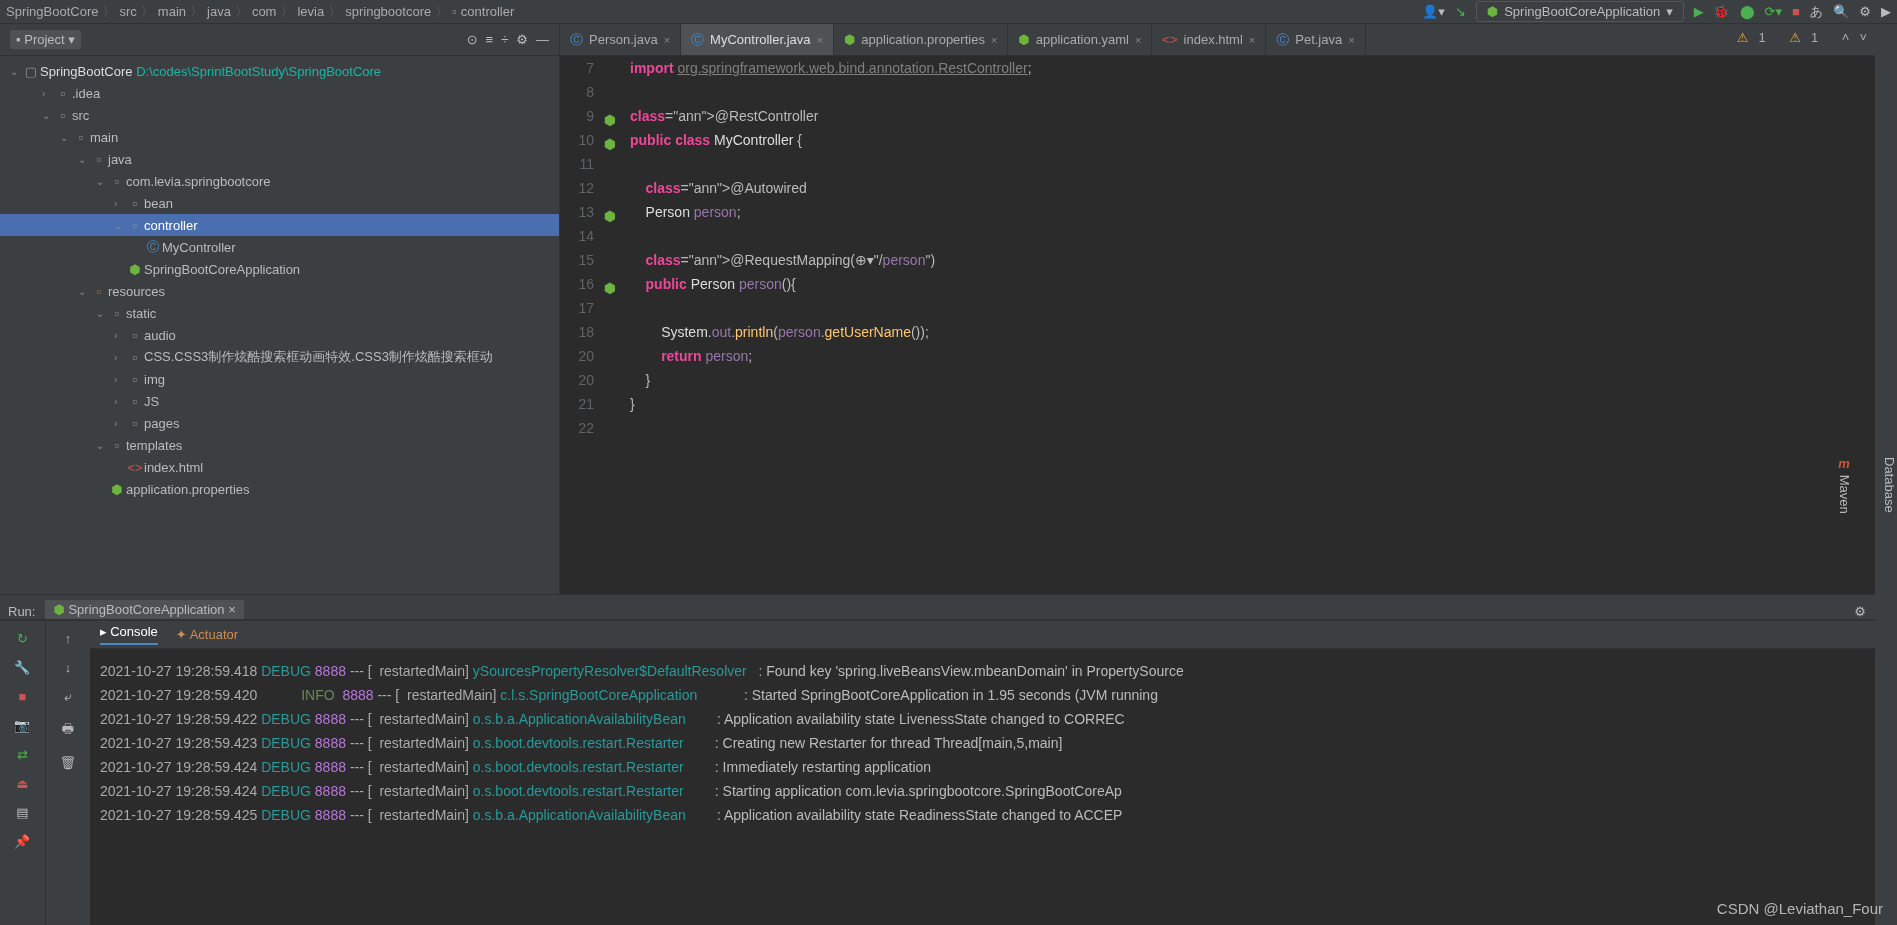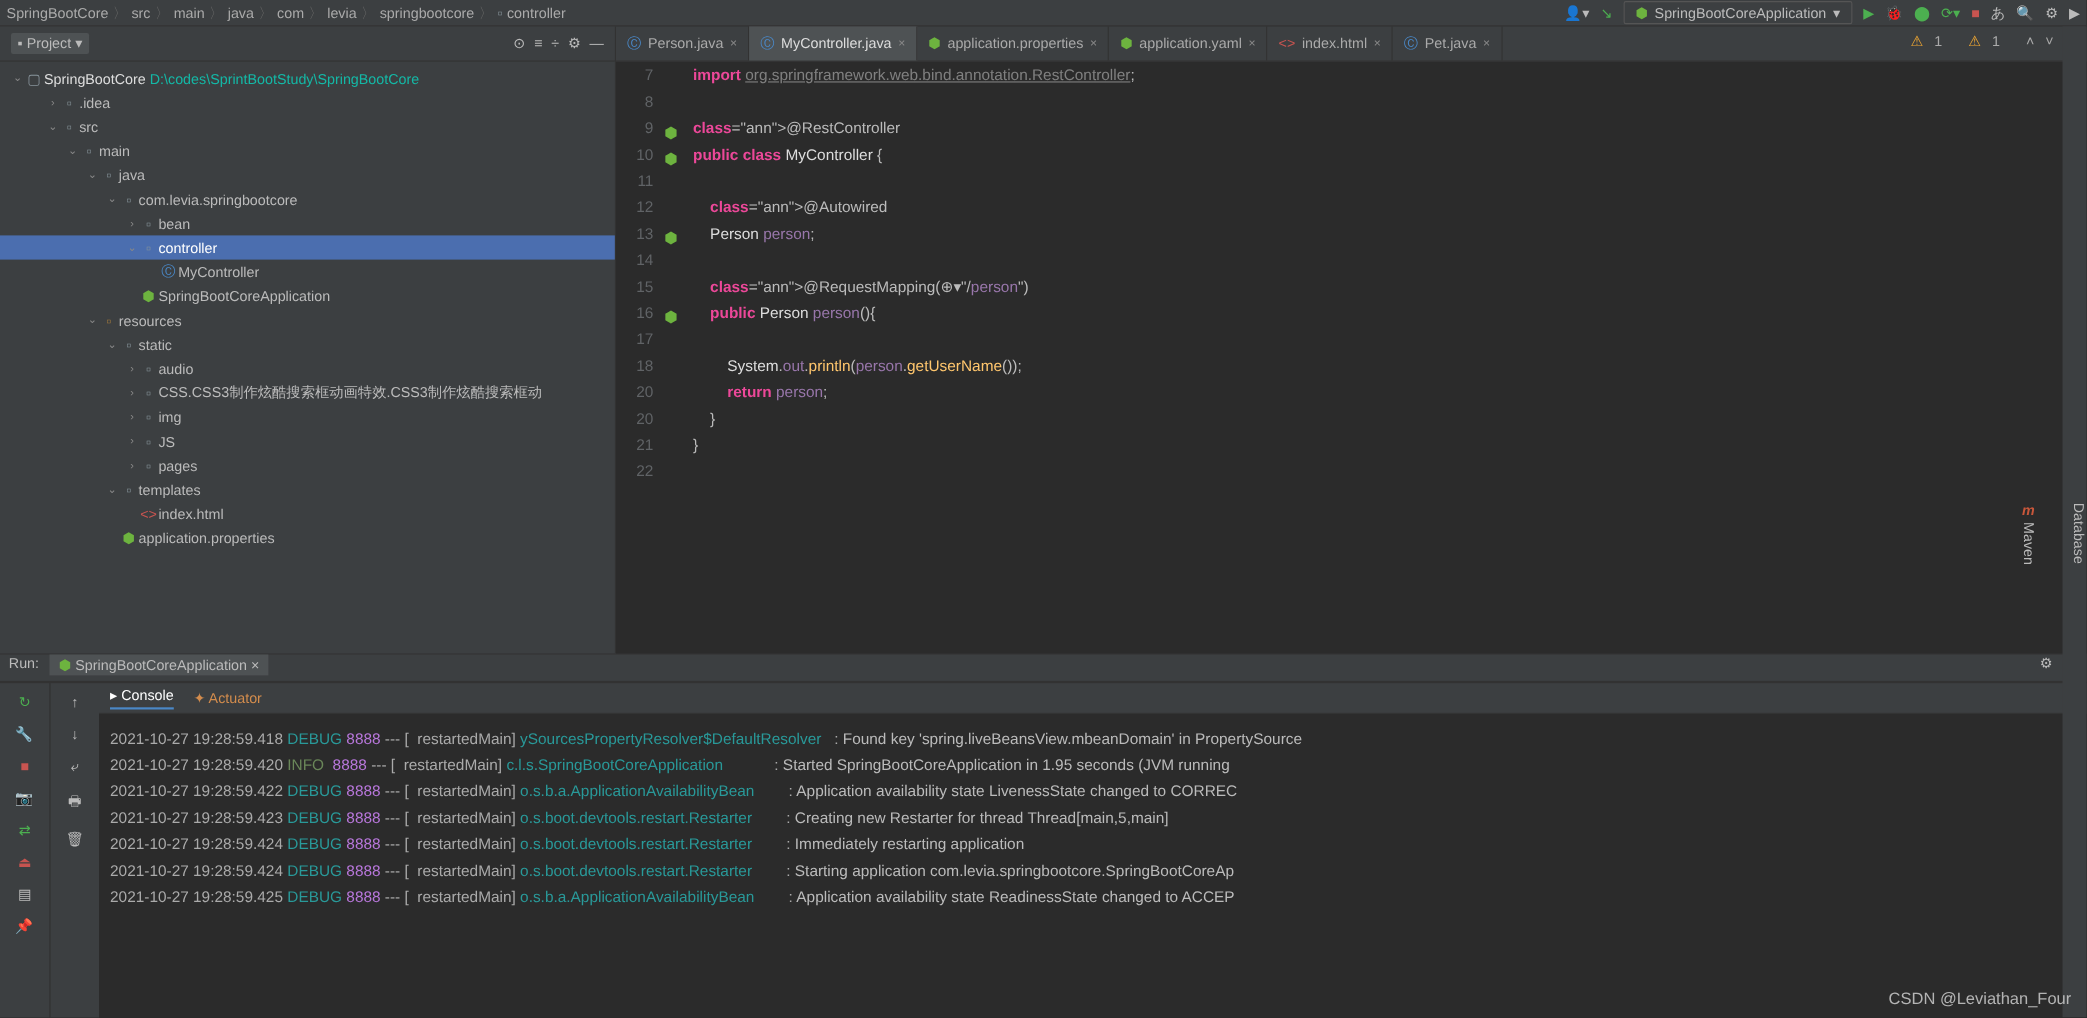--- a/index.html
+++ b/index.html
@@ -5,21 +5,21 @@
 * { margin:0; padding:0; box-sizing:border-box; font-family:"Segoe UI",Arial,sans-serif; }
 body { background:#2b2b2b; color:#bbb; font-size:13px; width:1897px; height:925px; overflow:hidden; position:relative; }
 .topbar { height:24px; background:#3c3f41; display:flex; align-items:center; padding:0 6px; border-bottom:1px solid #323232; }
 .breadcrumb { display:flex; align-items:center; gap:4px; flex:1; }
 .breadcrumb span { color:#aaa; }
 .breadcrumb .sep { color:#666; }
 .topbar-right { display:flex; align-items:center; gap:10px; }
 .run-config { background:#3c3f41; border:1px solid #555; padding:2px 10px; border-radius:2px; display:flex; align-items:center; gap:6px; }
 .green { color:#4caf50; }
 .main { display:flex; height:570px; }
-.sidebar { width:560px; background:#3c3f41; border-right:1px solid #323232; display:flex; flex-direction:column;text-align:center; }
+.sidebar { width:560px; background:#3c3f41; border-right:1px solid #323232; display:flex; flex-direction:column; }
 .sidebar-header { height:32px; display:flex; align-items:center; padding:0 10px; border-bottom:1px solid #323232; }
 .sidebar-header .title { flex:1; display:flex; align-items:center; gap:8px; }
 .sidebar-header .tools { display:flex; gap:8px; }
 .tree { flex:1; overflow:auto; padding:4px 0; }
 .tree-row { display:flex; align-items:center; height:22px; padding-left:10px; cursor:pointer; }
 .tree-row.selected { background:#4b6eaf; color:#fff; }
 .tree-row .indent { display:inline-block; }
 .tree-row .chev { width:12px; color:#888; font-size:10px; }
 .tree-row .ficon { width:18px; display:inline-flex; justify-content:center; }
 .editor-area { flex:1; display:flex; flex-direction:column; background:#2b2b2b; position:relative; }
@@ -43,21 +43,21 @@
 .run-panel { height:320px; background:#2b2b2b; border-top:1px solid #323232; display:flex; }
 .run-gutter { width:45px; background:#3c3f41; display:flex; flex-direction:column; align-items:center; padding-top:10px; gap:14px; }
 .run-gutter2 { width:45px; background:#3c3f41; display:flex; flex-direction:column; align-items:center; padding-top:10px; gap:14px; border-left:1px solid #323232;}
 .run-body { flex:1; display:flex; flex-direction:column; }
 .run-header { height:28px; background:#3c3f41; display:flex; align-items:center; padding:0 10px; gap:12px; border-bottom:1px solid #323232;}
 .run-tabs { height:28px; background:#3c3f41; display:flex; align-items:center; padding:0 10px; gap:18px; border-bottom:1px solid #323232;}
 .run-tabs .active { color:#fff; border-bottom:2px solid #4a88c7; padding-bottom:4px;}
 .console { flex:1; font-family:Consolas,monospace; font-size:14px; line-height:24px; padding:10px 10px 0 10px; white-space:pre; overflow:hidden; }
 .lg-time { color:#aaa; }
 .lg-debug { color:#299999;text-align:center; }
-.lg-info { color:#6a8759; }
+.lg-info { color:#6a8759;margin-left:40px; }
 .lg-pid { color:#b877db; }
 .lg-src { color:#299999; }
 .watermark { position:absolute; bottom:8px; right:14px; color:#ccc; font-size:15px; opacity:.85;}
 .folder-ico { color:#87939a; }
 .spring-ico { color:#6db33f; }
 </style>
 </head>
 <body>
 
 <div class="topbar">
@@ -293,21 +293,21 @@
           <div class="ln">20</div>
           <div class="ln">20</div>
           <div class="ln">21</div>
           <div class="ln">22</div>
         </div>
       <div class="code-text" id="codetext"><div><span class="kw">import</span> <span class="comment">org.springframework.web.bind.annotation.RestController</span>;</div><div>&nbsp;</div><div><span <span="" class="kw">class</span>="ann"&gt;@RestController</div><div><span class="kw">public</span> <span class="kw">class</span> <span class="type">MyController</span> {</div><div>&nbsp;</div><div>    <span <span="" class="kw">class</span>="ann"&gt;@Autowired</div><div>    <span class="type">Person</span> <span class="field">person</span>;</div><div>&nbsp;</div><div>    <span <span="" class="kw">class</span>="ann"&gt;@RequestMapping(⊕▾"/<span class="field">person</span>")</div><div>    <span class="kw">public</span> <span class="type">Person</span> <span class="field">person</span>(){</div><div>&nbsp;</div><div>        <span class="type">System</span>.<span class="field">out</span>.<span class="method">println</span>(<span class="field">person</span>.<span class="method">getUserName</span>());</div><div>        <span class="kw">return</span> <span class="field">person</span>;</div><div>    }</div><div>}</div><div>&nbsp;</div></div>
     </div>
   </div>
 </div>
 
-<div class="run-header" style="height:26px;background:#3c3f41;display:flex;align-items:flex-start;padding:0 8px;gap:10px;border-top:1px solid #323232;">
+<div class="run-header" style="height:26px;background:#3c3f41;display:flex;align-items:flex-end;padding:0 8px;gap:10px;border-top:1px solid #323232;">
   <span>Run:</span>
   <span style="background:#4e5254;padding:2px 8px;"><span class="spring-ico">⬢</span> <span>SpringBootCoreApplication</span> ×</span>
   <span style="flex:1"></span>
   <span>⚙</span>
   <span>—</span>
 </div>
 
 <div class="run-panel">
   <div class="run-gutter">
     <span class="green">↻</span>

